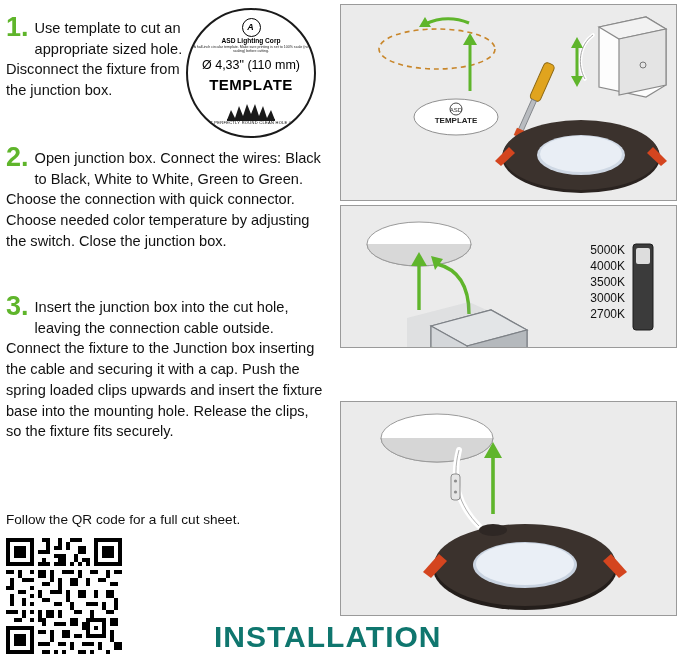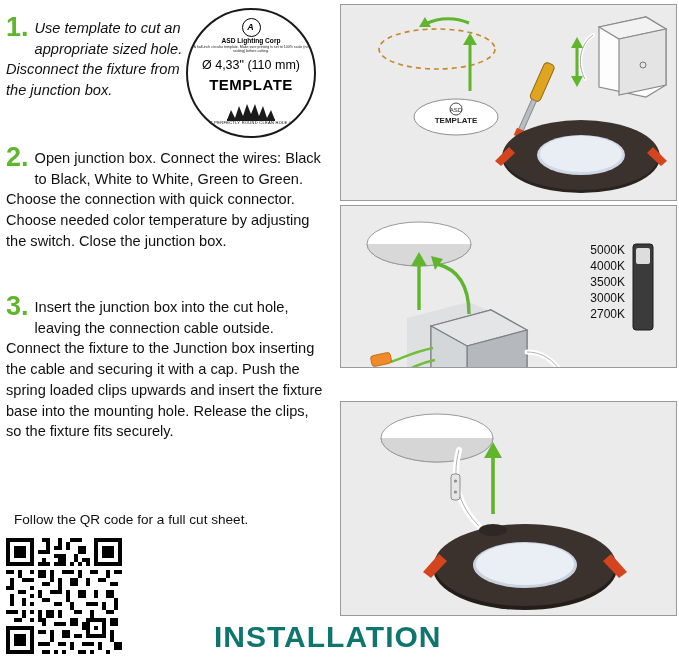--- a/index.html
+++ b/index.html
@@ -42,26 +42,26 @@
     margin-right: 6px;
     margin-top: -4px;
   }
   .step-text {
     font-size: 14.6px;
     line-height: 1.42;
     text-align: justify;
     color: #111;
   }
   #step1 { top: 18px; width: 190px; }
-  #step1 .step-text { text-align: left; font-style: italic; }
+  #step1 .step-text { text-align: left; }
   #step2 { top: 148px; }
   #step3 { top: 297px; }
   .follow-text {
     position: absolute;
-    left: 14px;
+    left: 6px;
     top: 512px;
     font-size: 13.6px;
     color: #111;
   }
   
   .template-circle {
     position: absolute;
     left: 186px;
     top: 8px;
     width: 126px;
@@ -166,21 +166,21 @@
   .panel {
     position: absolute;
     left: 340px;
     width: 337px;
     background: #ebebeb;
     border: 1px solid #9a9a9a;
     box-sizing: border-box;
     overflow: hidden;
   }
   #panel1 { top: 4px; height: 197px; }
-  #panel2 { top: 205px; height: 163px; }
+  #panel2 { top: 205px; height: 143px; }
   #panel3 { top: 401px; height: 215px; }
   .panel svg { display: block; }
 </style>
 </head>
 <body>
 
 <div class="page">
 
   <div class="left-col">
 

